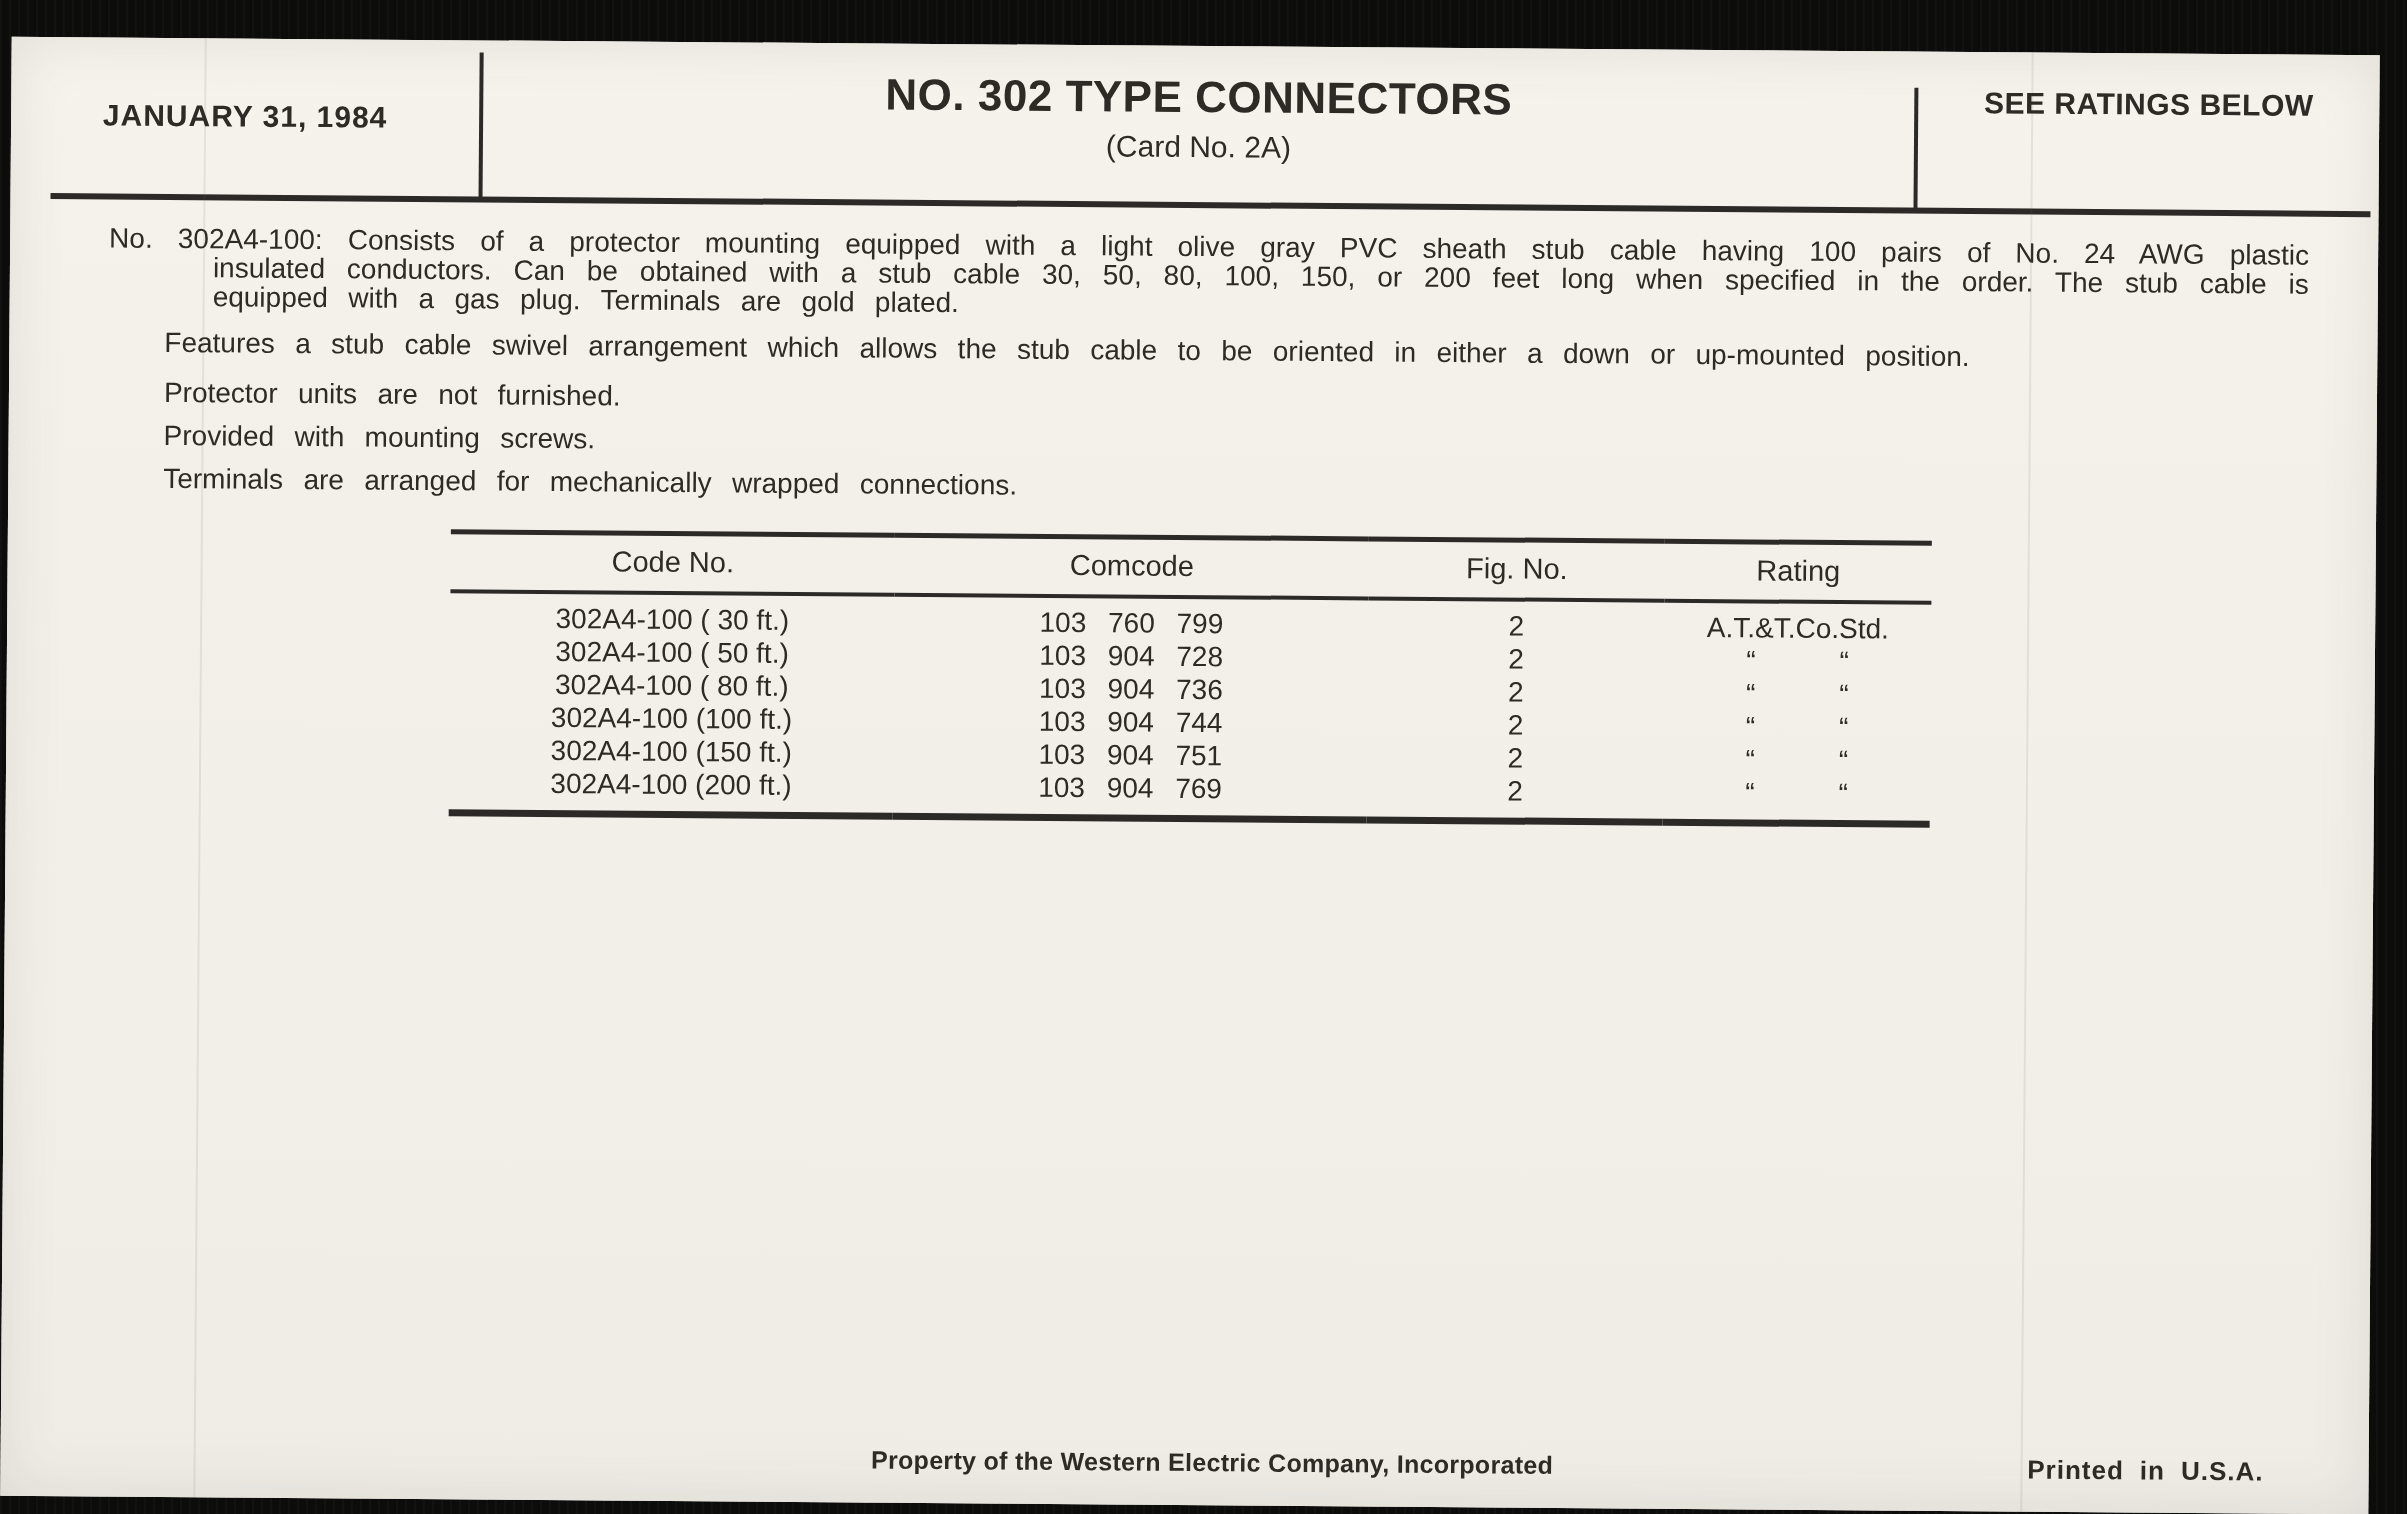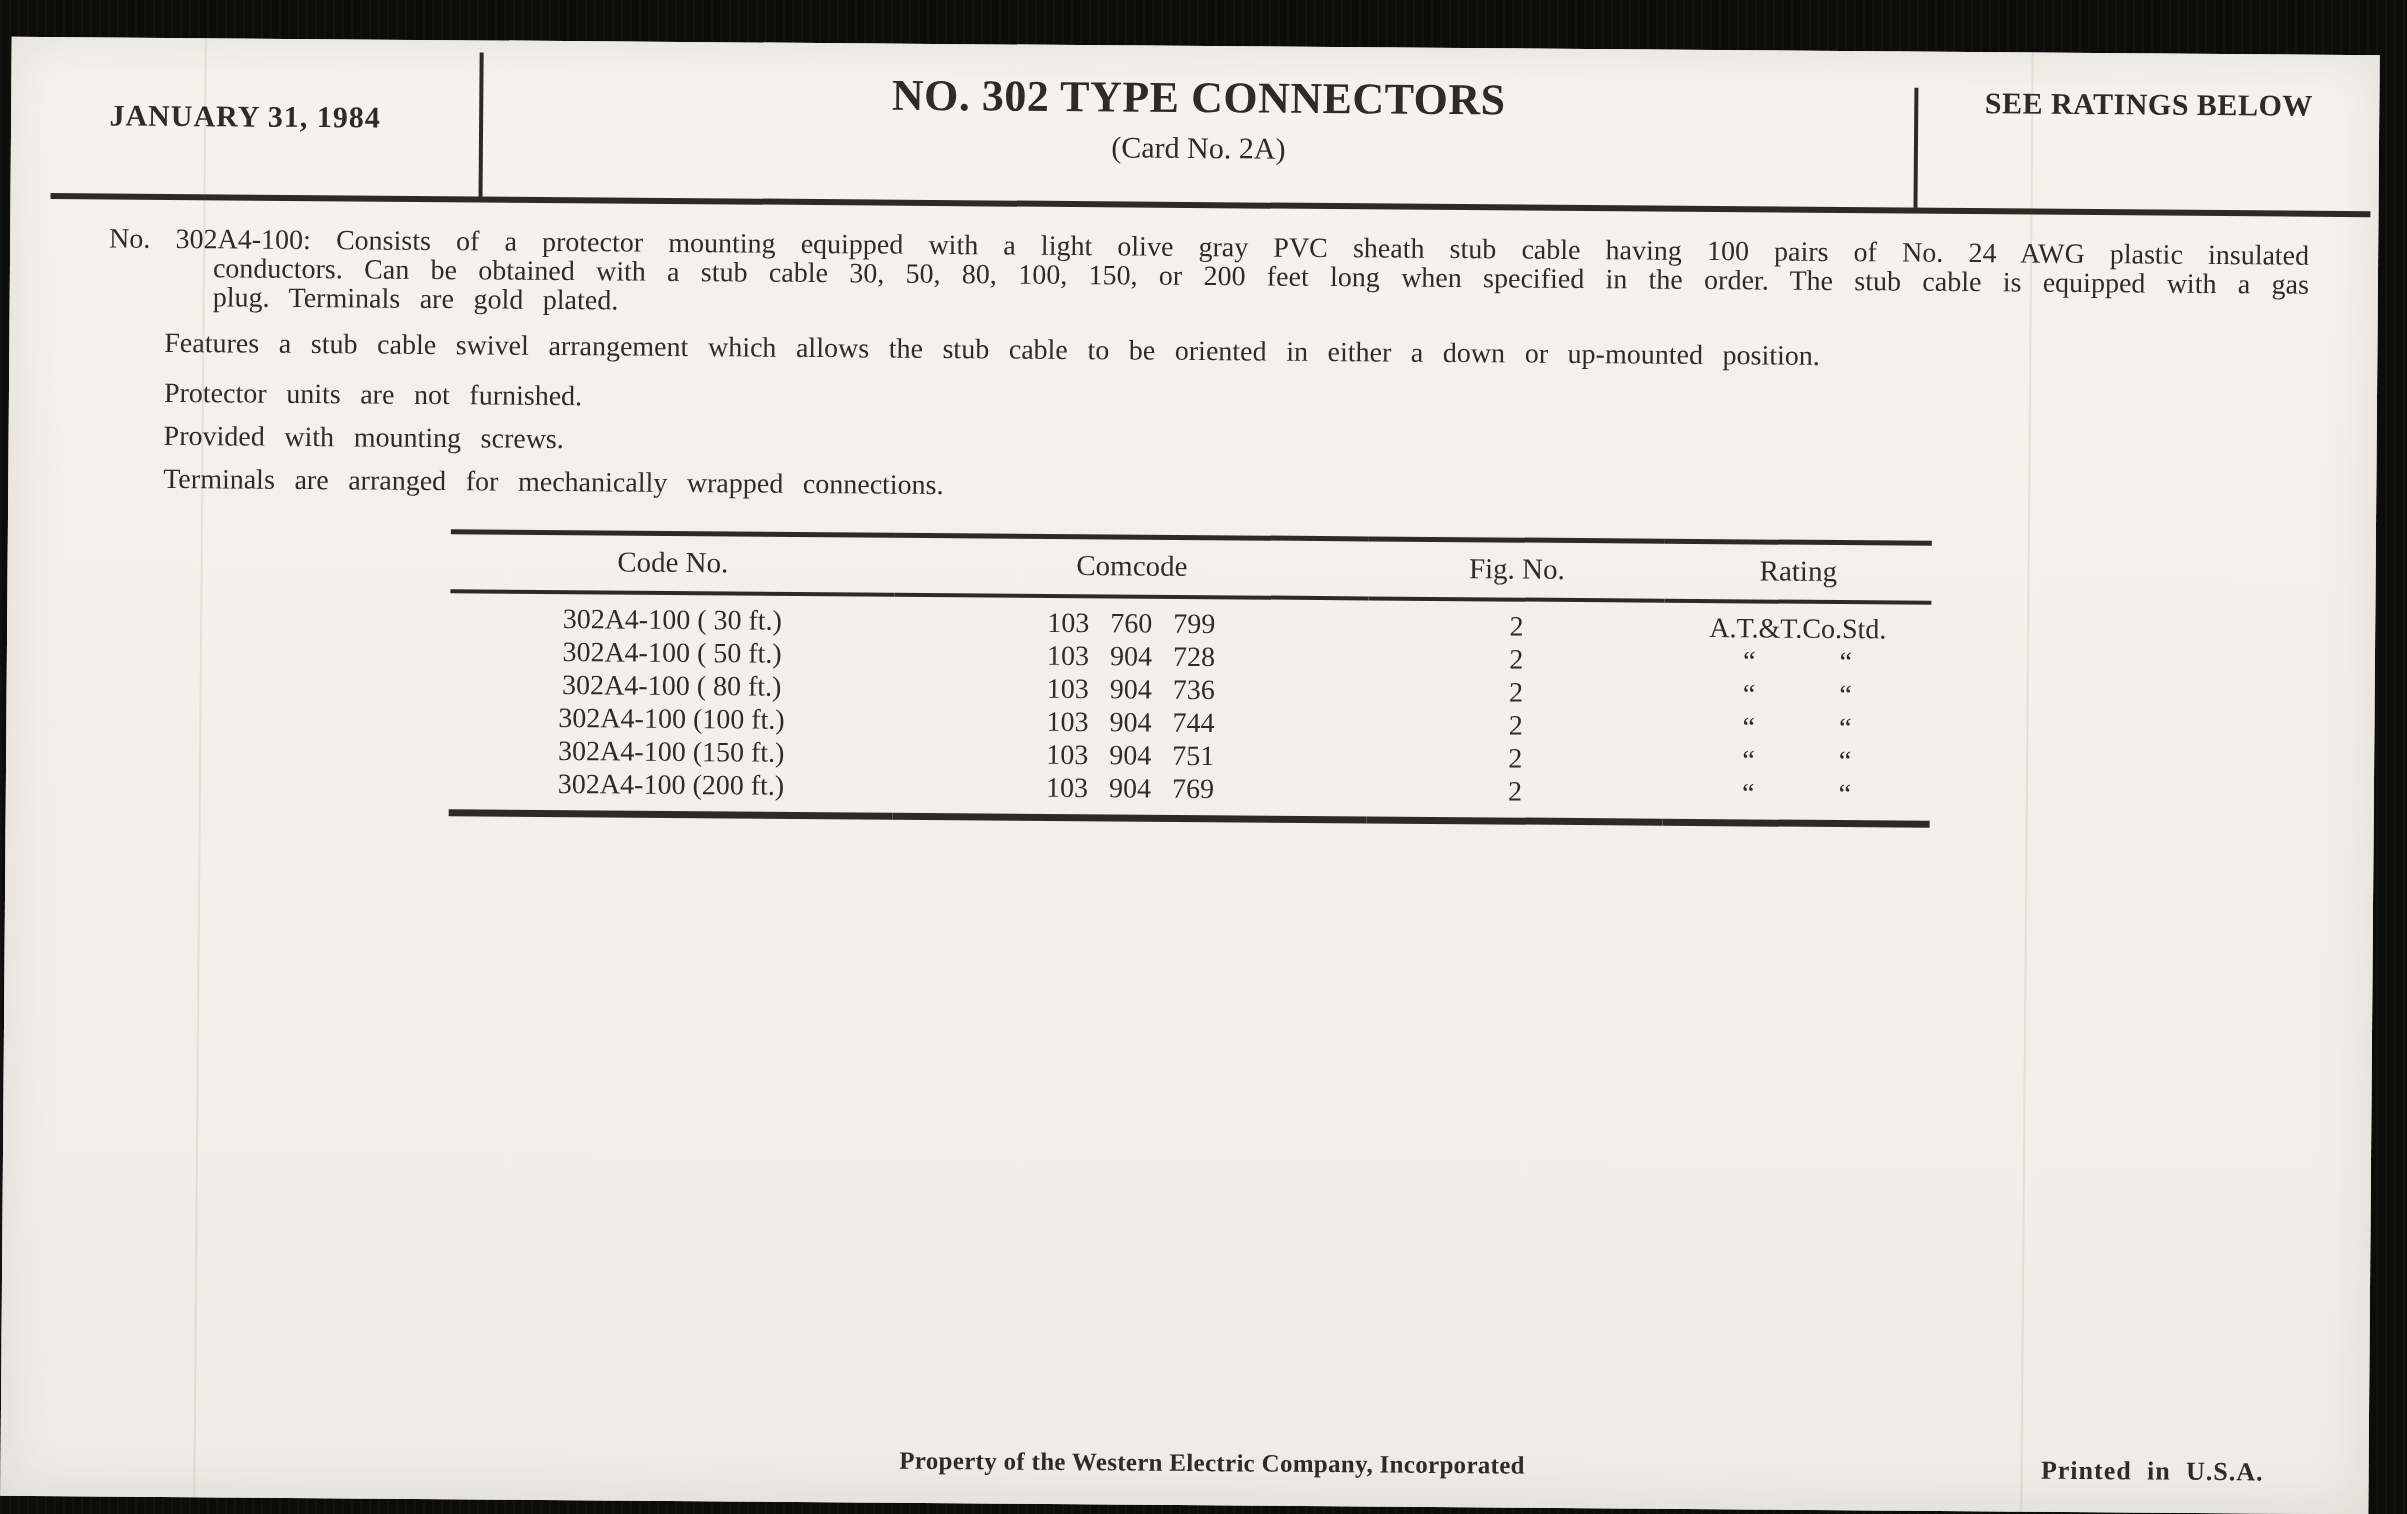--- a/index.html
+++ b/index.html
@@ -1,21 +1,21 @@
 <!DOCTYPE html>
 <html><head>
 <meta charset="utf-8">
 <style>
   * { margin:0; padding:0; box-sizing:border-box; }
   html,body { background:#000; }
   .scan {
     position:relative; width:2408px; height:1515px; overflow:hidden;
     background:#0c0c0b;
     background-image:repeating-linear-gradient(90deg, rgba(255,255,255,0.025) 0 2px, transparent 2px 9px);
-    font-family:Liberation Serif, serif;
+    font-family:Liberation Sans, sans-serif;
     color:#2e2b27;
   }
   .paper {
     position:absolute; left:6px; top:46px; width:2368px; height:1459px;
     background:#f3f1ea;
     background-image:linear-gradient(180deg, #f5f3ec 0%, #f2f0e9 30%, #f1efe8 70%, #eeece5 100%);
     transform:rotate(0.45deg); transform-origin:50% 50%;
     box-shadow:inset 0 0 59px rgba(90,85,70,0.12);
   }
   .fold { position:absolute; top:0; bottom:0; width:2px; background:rgba(110,105,92,0.12); }

